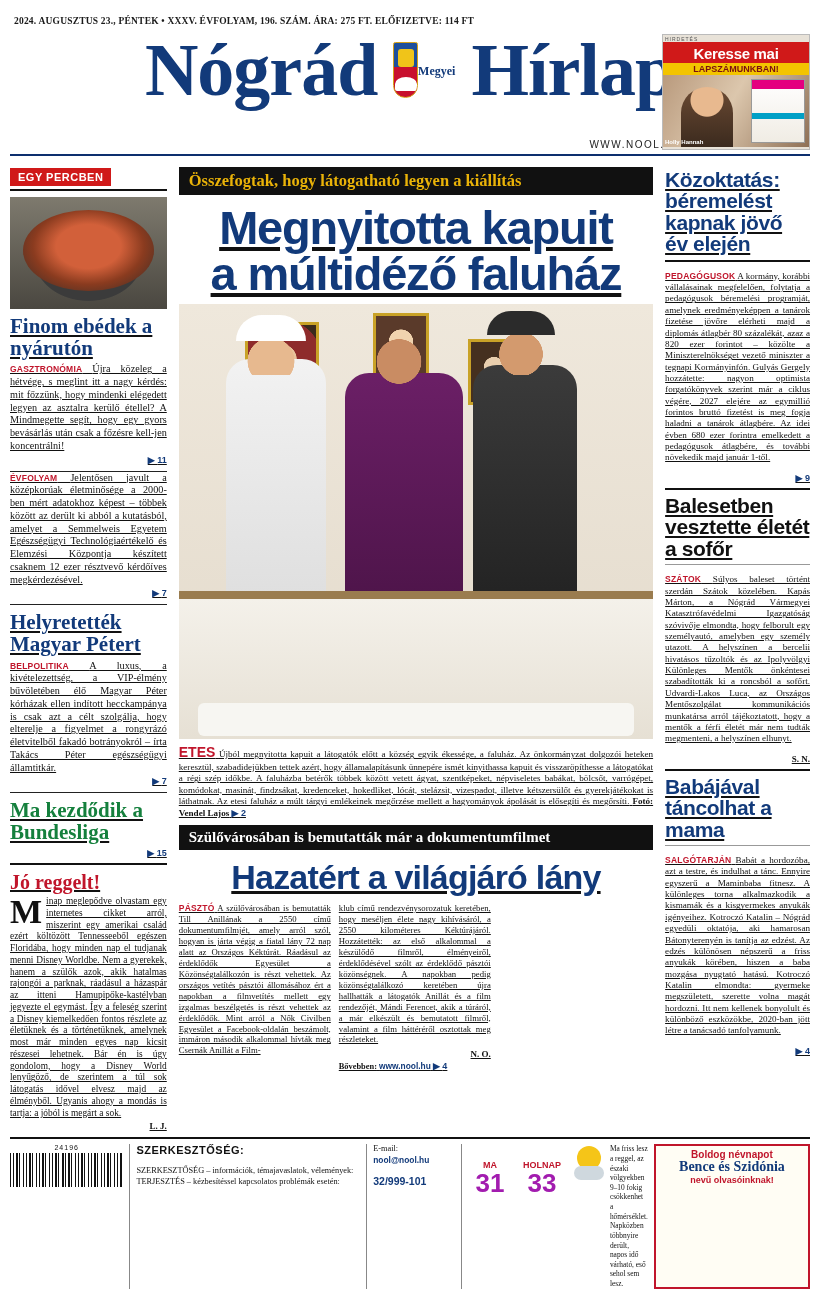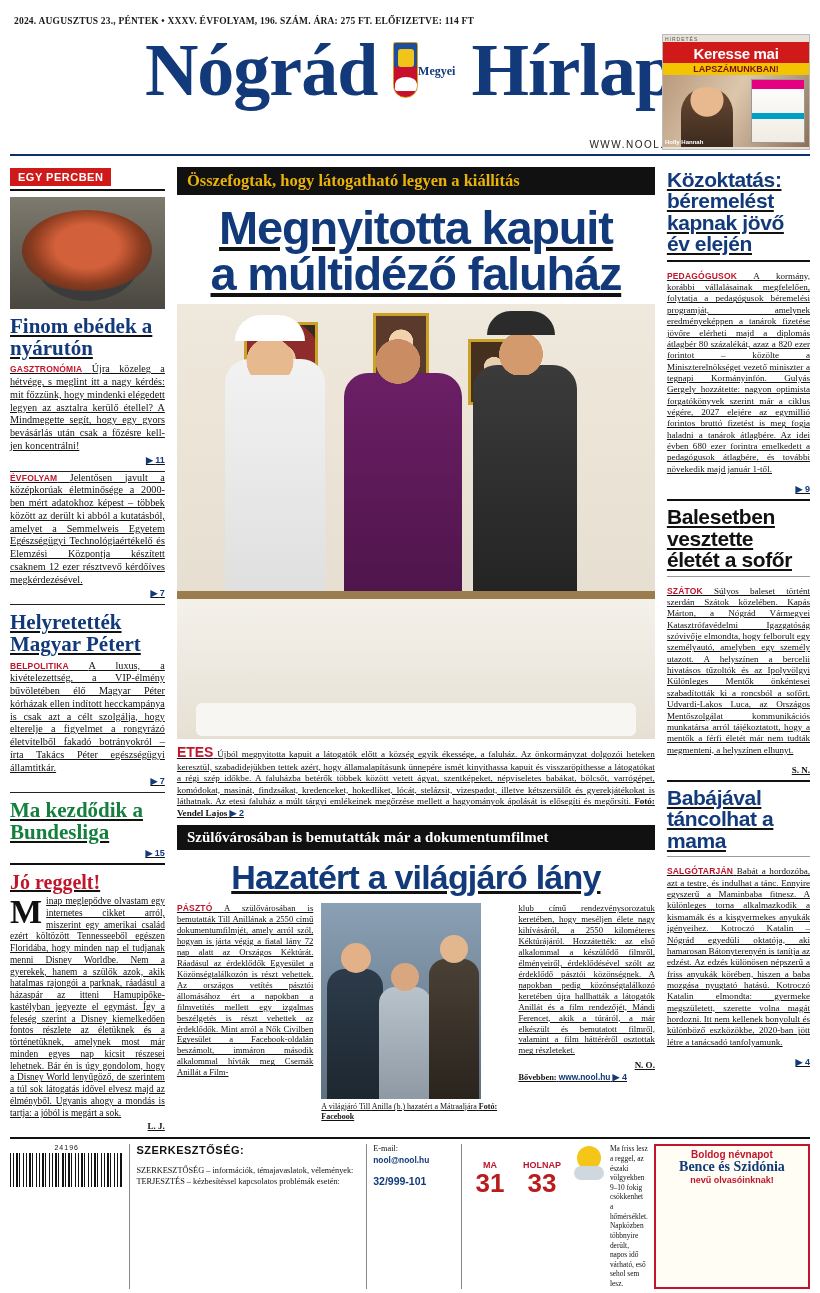--- a/index.html
+++ b/index.html
@@ -280,21 +280,21 @@
   .barcode { width: 118px; }
   .bc-num { font-family:"Liberation Sans",sans-serif; font-size:7px; text-align:center; letter-spacing:1px; }
   .bc-bars { height: 34px; margin-top:2px;
     background: repeating-linear-gradient(90deg,#111 0 1.5px,#fff 1.5px 3px,#111 3px 4px,#fff 4px 6.5px); }
   .fbox { border-left: 1px solid #888; padding-left: 6px; }
   .fbox-title { font-family:"Liberation Sans",sans-serif; font-weight:bold; font-size:11px; letter-spacing:.5px; }
   .fsmall { font-size: 8.3px; line-height: 1.3; }
   .fblue { color:#123a7a; font-weight:bold; font-family:"Liberation Sans",sans-serif; font-size:10.5px; }
   .weather { width: 192px; display:flex; gap:4px; border-left:1px solid #888; padding-left:6px;}
   .wlab { font-family:"Liberation Sans",sans-serif; font-weight:bold; font-size:9px; color:#c0152b;margin-top:16px;}
-  .wnum { font-family:"Liberation Sans",sans-serif; font-weight:bold; font-size:26px; color:#b91c1c; line-height:1;}
+  .wnum { font-family:"Liberation Sans",sans-serif; font-weight:bold; font-size:26px; color:#a21caf; line-height:1;}
   .sun { width:24px;height:24px;border-radius:50%;background:#f5c518;position:relative;margin:2px auto;}
   .cloud{width:30px;height:14px;background:#cfd8de;border-radius:9px;position:relative;margin:-6px auto 0;}
   .namebox { width: 162px; border: 2px solid #c0152b; padding: 3px 4px; text-align:center;
     background:#fffdf4;}
   .nb1{font-family:"Liberation Sans",sans-serif;font-weight:bold;font-size:10px;color:#c0152b;}
   .nb2{font-family:"Liberation Serif",serif;font-weight:bold;font-size:14px;color:#123a7a;line-height:1.05;}
   .nb3{font-family:"Liberation Sans",sans-serif;font-weight:bold;font-size:9px;color:#c0152b;}
   .dropcap::first-letter{
     float:left; font-size:34px; line-height:.82; font-weight:bold; padding:2px 4px 0 0; color:#111;
   }
@@ -404,31 +404,20 @@
 
       <div class="kicker-bar2">Szülővárosában is bemutatták már a dokumentumfilmet</div>
       <div class="sub-head">Hazatért a világjáró lány</div>
 
       <div class="two-col-wrap">
         <div class="tc">
           <p><span class="lead-red">PÁSZTÓ</span> <span>A szülővárosában is bemutatták Till Anillának a 2550 című dokumentumfilmjét, amely arról szól, hogyan is járta végig a fiatal lány 72 nap alatt az Országos Kéktúrát. Ráadásul az érdeklődők Egyesület a Közönségtalálkozón is részt vehettek.
 
 Az országos vetítés pásztói állomásához ért a napokban a filmvetítés mellett egy izgalmas beszélgetés is részt vehettek az érdeklődők. Mint arról a Nők Civilben Egyesület a Facebook-oldalán beszámolt, immáron második alkalommal hívták meg Csernák Anillát a Film-</span></p>
         </div>
-        <div>
-          <div class="mid-photo">
-            <div class="f1"></div>
-            <div class="f2"></div>
-            <div class="f3"></div>
-          </div>
-          <div class="photo-cap">
-            <span>A világjáró Till Anilla (b.) hazatért a Mátraaljára</span>
-            <b>Fotó: Facebook</b>
-          </div>
-        </div>
         <div class="tc">
           <p>klub című rendezvénysorozatuk keretében, hogy meséljen élete nagy kihívásáról, a 2550 kilométeres Kéktúrájáról.
 
 Hozzátették: az első alkalommal a készülődő filmről, élményeiről, érdeklődésével szólt az érdeklődő pásztói közönségnek. A napokban pedig közönségtalálkozó keretében újra hallhatták a látogatók Anillát és a film rendezőjét, Mándi Ferencet, akik a túráról, a már elkészült és bemutatott filmről, valamint a film háttéréről osztottak meg részleteket.</p>
           <div class="sig">N. O.</div>
           <div style="font-size:8.4px;">
             <b>Bővebben:</b>
             <span class="fblue" style="font-size:8.4px;">www.nool.hu</span>
             <span class="pagelink" style="display:inline;">▶ <span>4</span></span>
           </div>

